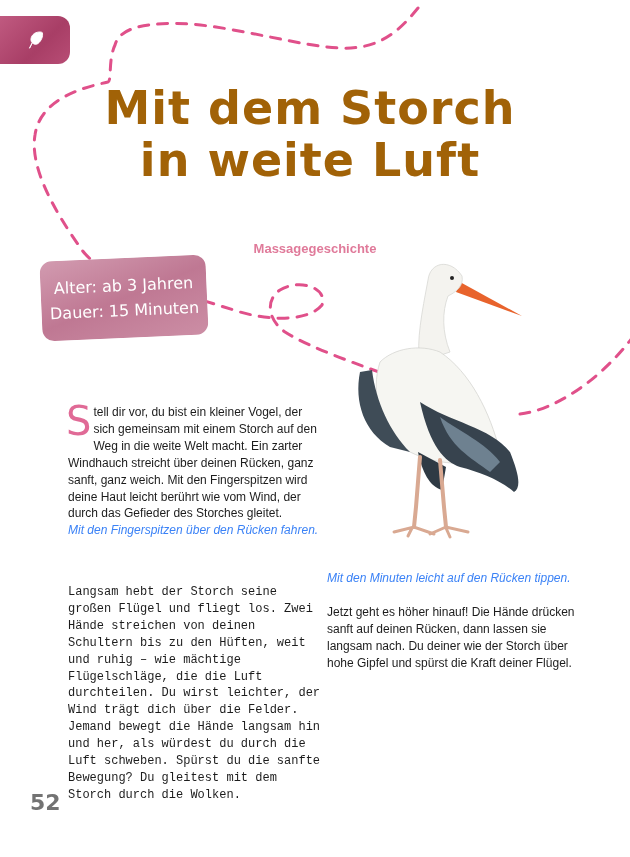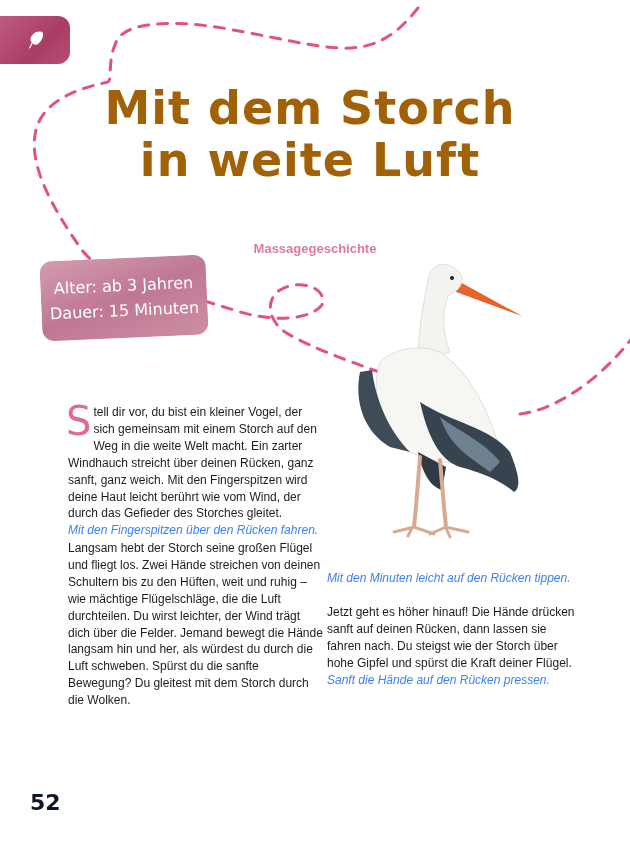--- a/index.html
+++ b/index.html
@@ -10,24 +10,24 @@
   .title { position:absolute; left:0; top:82px; width:620px; text-align:center; color:#a16207; font-family:"DejaVu Sans", sans-serif; font-size:46px; line-height:52px; font-weight:bold; letter-spacing:1px; }
   .title div { margin:0; }
   .subtitle { position:absolute; left:0; top:207px; width:630px; text-align:center; color:#e07a9a; font-size:13px; font-weight:bold;margin-top:34px; }
   .badge { position:absolute; left:41px; top:258px; width:166px; height:80px; background:#c98aa2; background-image:linear-gradient(160deg,#d29bb0 0%,#bf7893 50%,#cc8ea5 100%); border-radius:12px; transform:rotate(-2.5deg); color:#ffffff; font-family:"DejaVu Sans", sans-serif; font-size:16px; line-height:25px; display:flex; flex-direction:column; justify-content:center; align-items:center; }
   .stork { position:absolute; left:350px; top:252px; width:180px; height:290px; }
   .body-text { position:absolute; color:#1c1c1c; font-size:12px; line-height:16.9px; }
   .body-text p { margin:0; }
   .instr { color:#3b82f6; font-style:italic; }
   .dropcap { float:left; color:#e06a96; font-family:"DejaVu Sans", sans-serif; font-size:40px; line-height:34px; margin:0 2px 0 -2px; font-weight:normal; }
   .col-intro { left:68px; top:404px; width:255px; }
-  .col-left { left:68px; top:540px; width:255px; }
+  .col-left { left:68px; top:584px; width:255px;font-family:Liberation Mono, monospace; }
   .col-right { left:327px; top:570px; width:250px; }
   .gap { height:17px; }
-  .page-number { position:absolute; left:30px; top:790px; color:#0f172a; font-family:"DejaVu Sans", sans-serif; font-size:22px; font-weight:bold; }
+  .page-number { position:absolute; left:30px; top:790px; color:#737373; font-family:"DejaVu Sans", sans-serif; font-size:22px; font-weight:bold; }
 </style>
 </head>
 <body>
 
 <div class="page">
 
   <svg class="dash-layer" viewBox="0 0 630 857">
     <path d="M418,8 C400,30 380,50 340,48 C300,46 240,28 190,24 C150,22 120,26 115,45 C108,60 112,80 108,82 C80,88 40,100 35,135 C30,165 50,205 82,250 C100,275 140,280 240,312 C275,322 310,320 322,305 C328,288 300,278 280,290 C265,300 268,320 285,332 C310,348 360,365 390,376" fill="none" stroke="#e0508a" stroke-width="3" stroke-dasharray="10 9" stroke-linecap="round"></path>
     <path d="M520,414 C555,410 600,380 632,338" fill="none" stroke="#e0508a" stroke-width="3" stroke-dasharray="10 9" stroke-linecap="round"></path>
   </svg>
@@ -76,18 +76,17 @@
     <p class="instr">Mit den Fingerspitzen über den Rücken fahren.</p>
   </div>
 
   <div class="body-text col-left">
     <p>Langsam hebt der Storch seine großen Flügel und fliegt los. Zwei Hände streichen von deinen Schultern bis zu den Hüften, weit und ruhig – wie mächtige Flügelschläge, die die Luft durchteilen. Du wirst leichter, der Wind trägt dich über die Felder. Jemand bewegt die Hände langsam hin und her, als würdest du durch die Luft schweben. Spürst du die sanfte Bewegung? Du gleitest mit dem Storch durch die Wolken.</p>
   </div>
 
   <div class="body-text col-right">
     <p class="instr">Mit den Minuten leicht auf den Rücken tippen.</p>
     <div class="gap"></div>
-    <p>Jetzt geht es höher hinauf! Die Hände drücken sanft auf deinen Rücken, dann lassen sie fahren nach. Du steigst wie der Storch über hohe Gipfel und spürst die Kraft deiner Flügel.</p>
-    <p class="instr">Sanft die Hände auf den Rücken pressen.</p>
+    <p>Jetzt geht es höher hinauf! Die Hände drücken sanft auf deinen Rücken, dann lassen sie langsam nach. Du deiner wie der Storch über hohe Gipfel und spürst die Kraft deiner Flügel.</p>
   </div>
 
   <div class="page-number">52</div>
 </div>
 
 </body></html>

